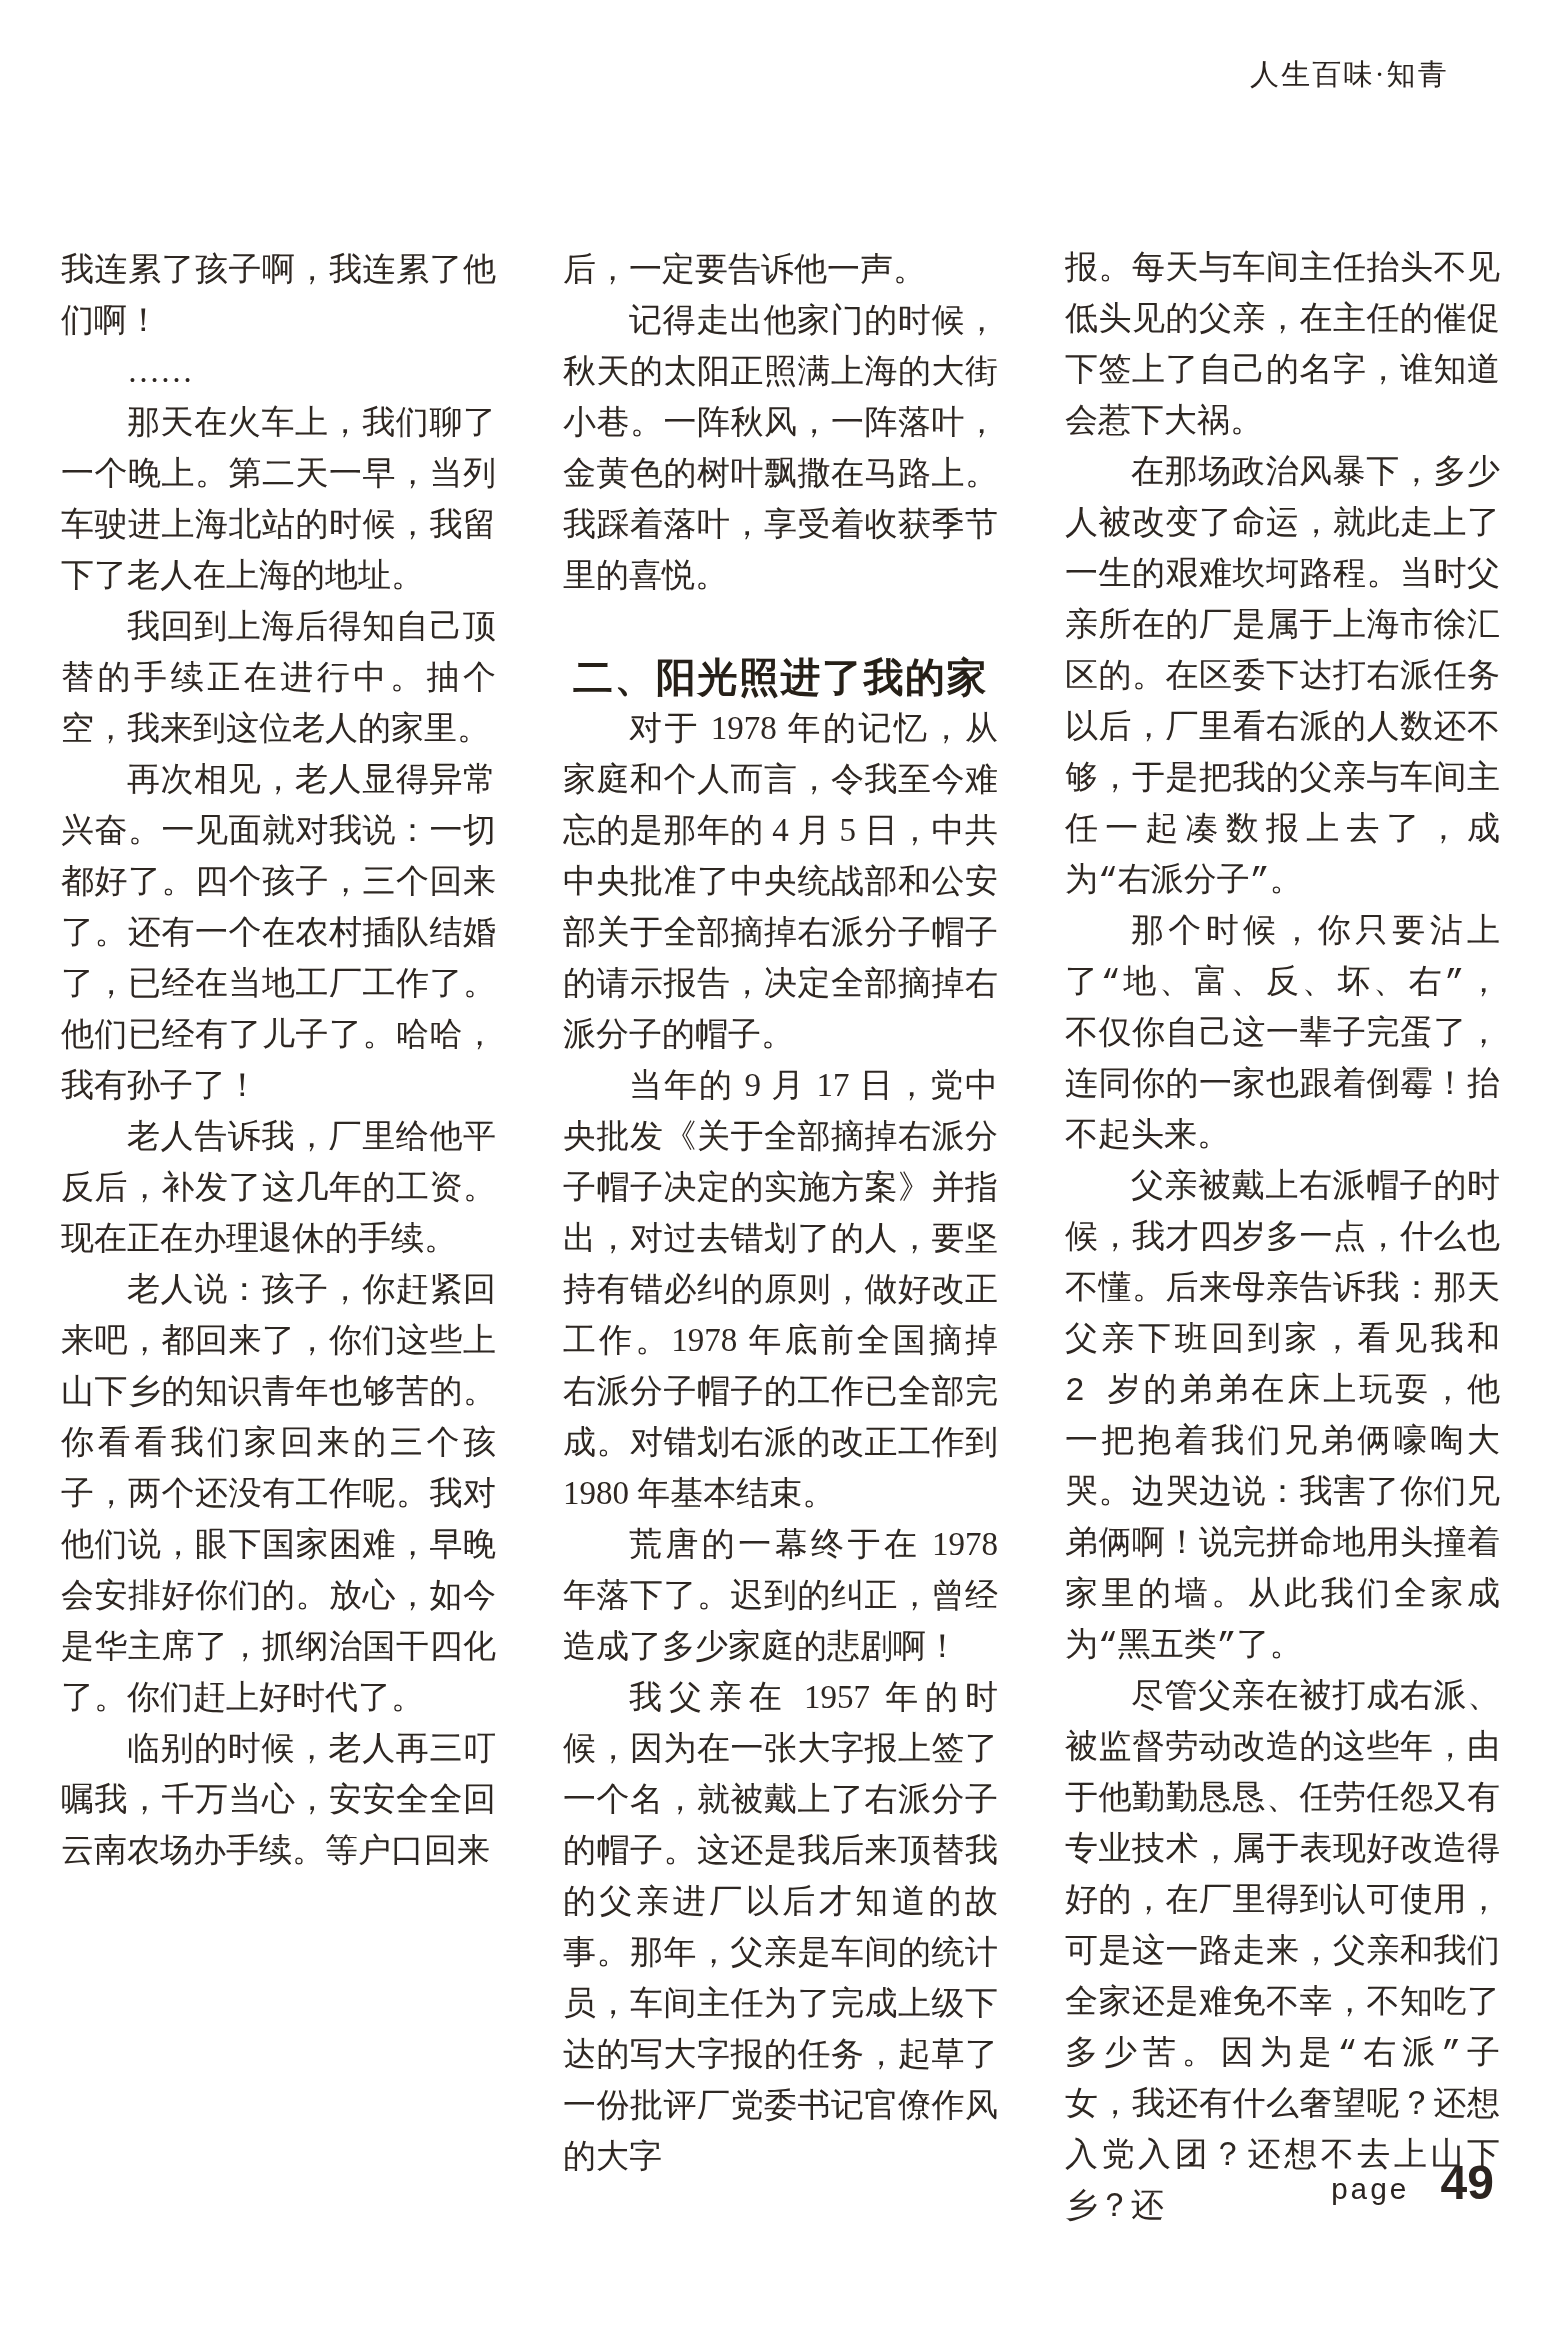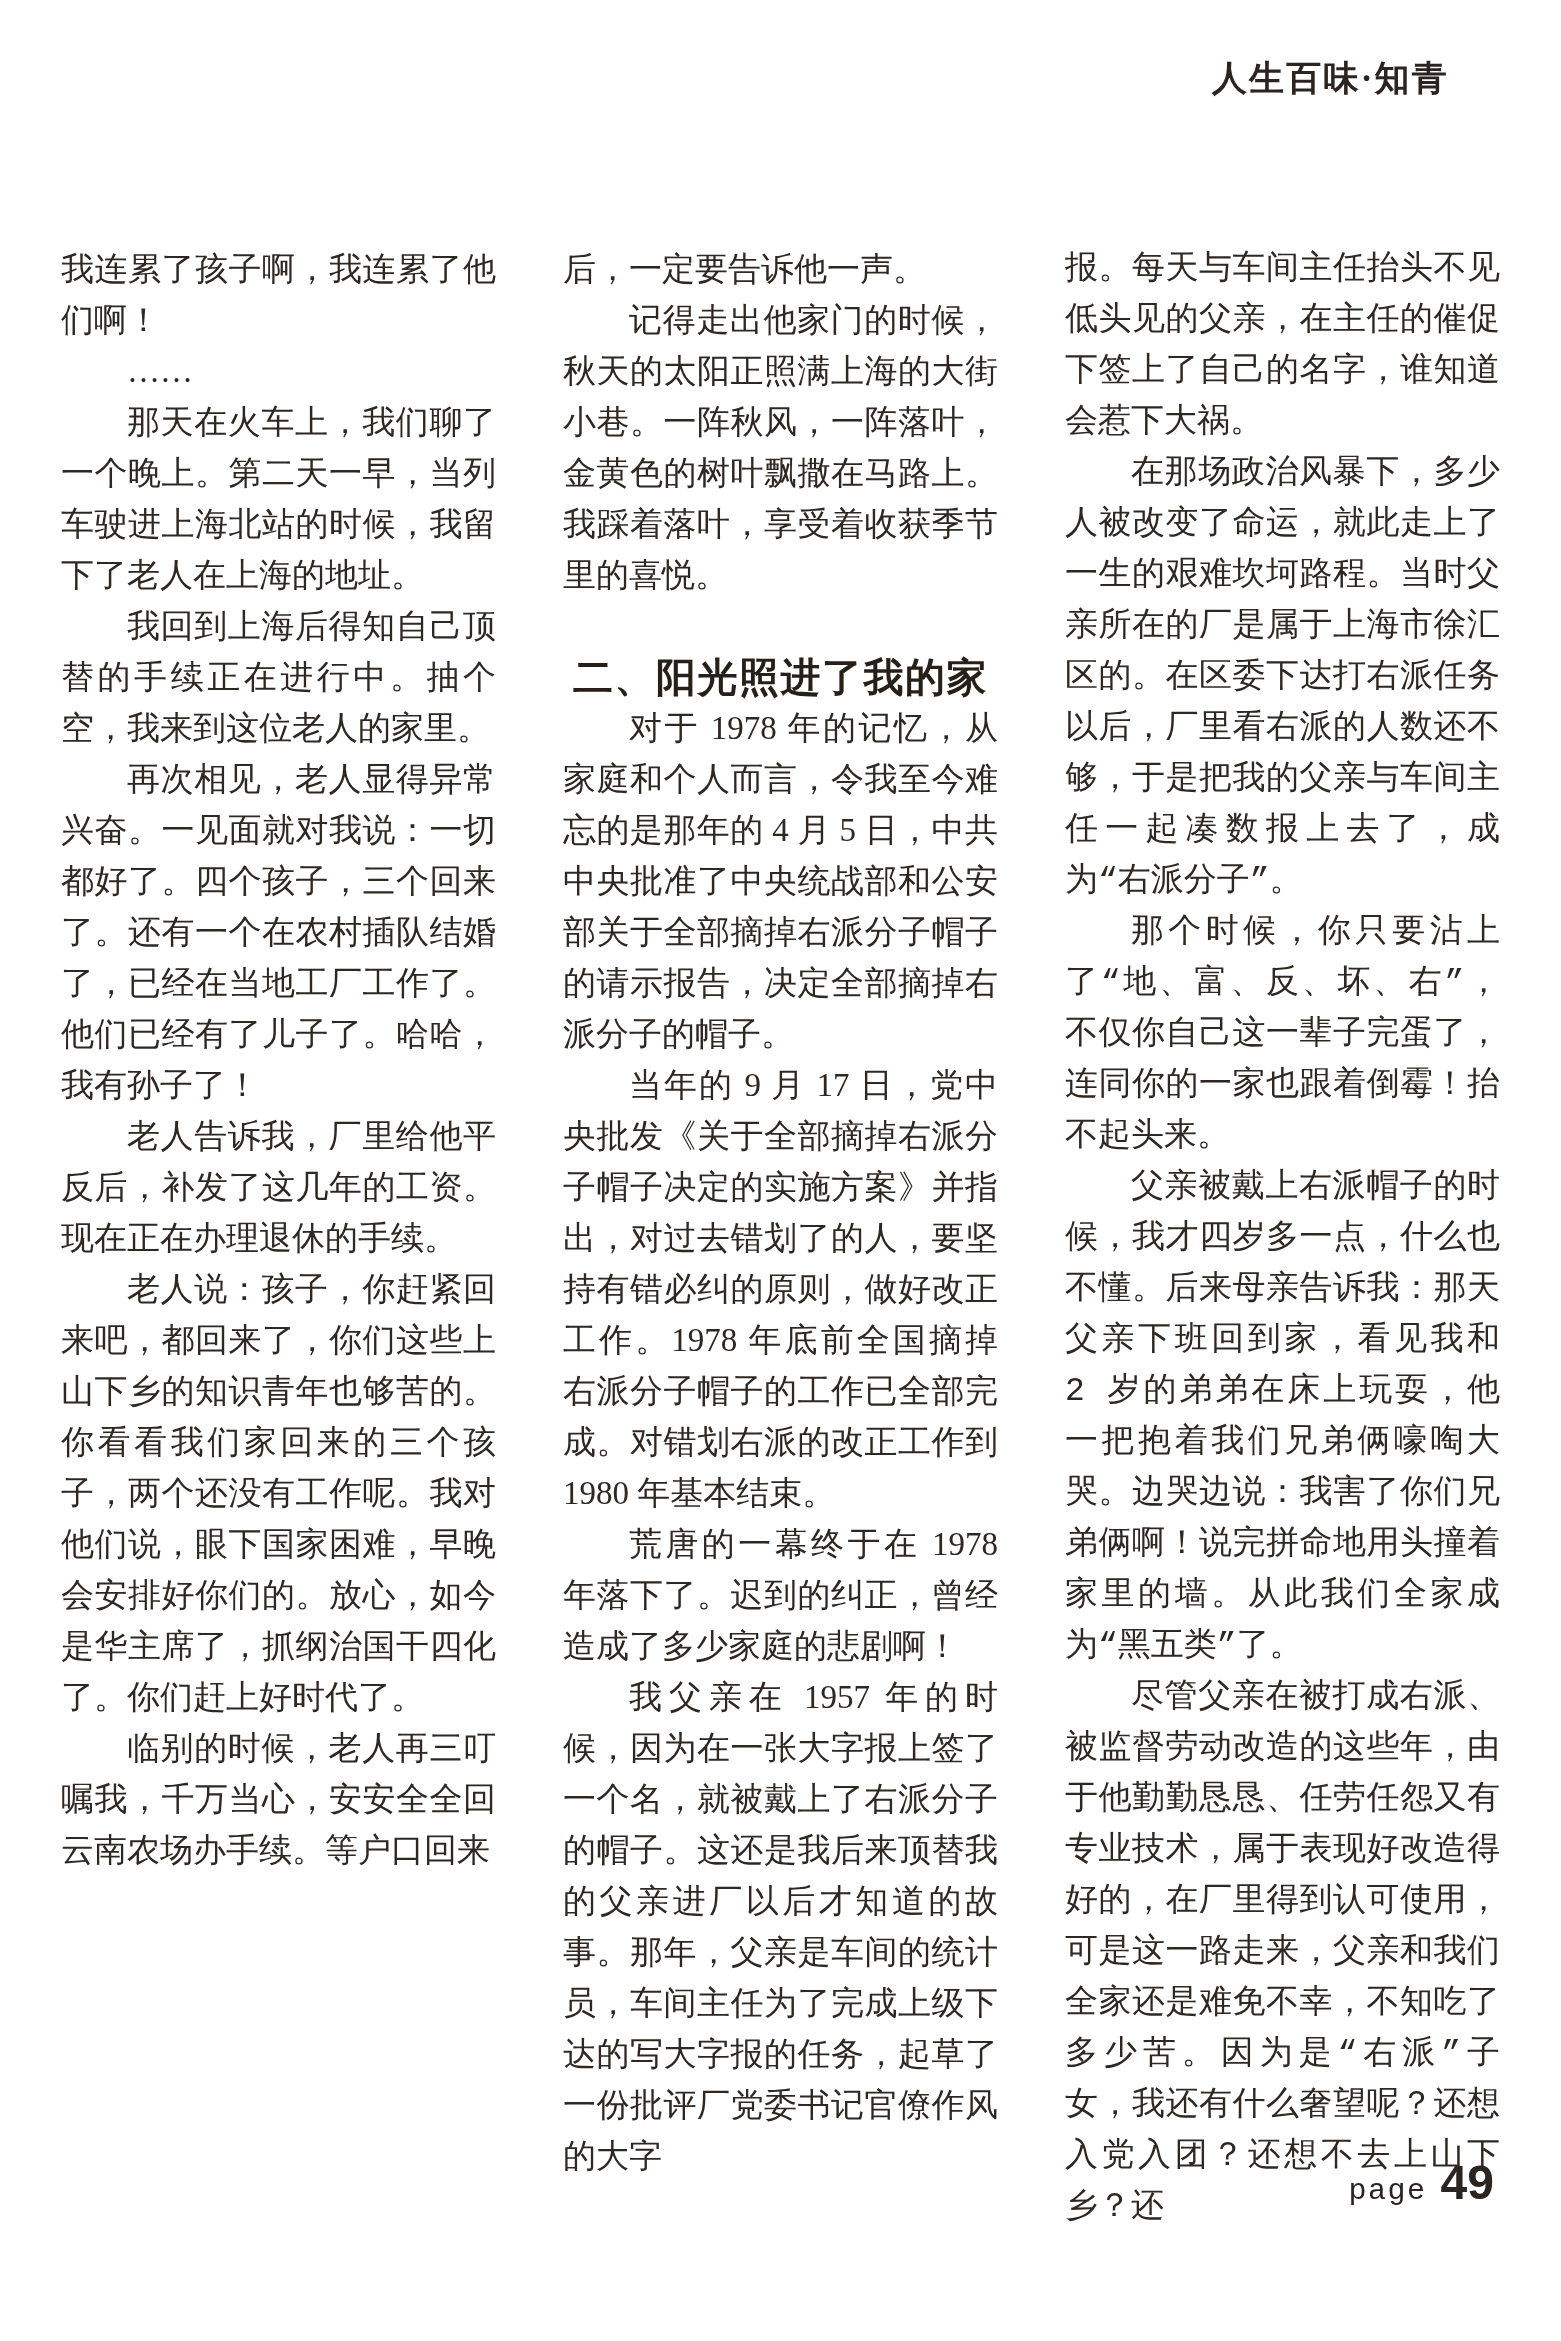--- a/index.html
+++ b/index.html
@@ -12,22 +12,22 @@
     height: 2342px;
     position: relative;
     overflow: hidden;
     font-family: "Liberation Serif", serif;
     color: #2e2722;
   }
   .page-header {
     position: absolute;
     top: 55px;
     right: 112px;
-    font-size: 35px;
-    font-weight: bold;
+    font-size: 29px;
+    font-weight: normal;
     letter-spacing: 2.2px;
     color: #2b2420;
     white-space: nowrap;
   }
   .column {
     position: absolute;
     top: 244px;
     width: 435px;
     font-size: 33px;
     line-height: 51px;
@@ -52,21 +52,21 @@
     text-align: center;
     letter-spacing: 1.5px;
     color: #262018;
   }
   .page-footer {
     position: absolute;
     top: 2155px;
     right: 67px;
     display: flex;
     align-items: baseline;
-    gap: 14px;
+    gap: 32px;
     color: #2b2420;
   }
   .page-footer .footer-label {
     font-family: "Liberation Mono", monospace;
     font-size: 30px;
     letter-spacing: 1.5px;
   }
   .page-footer .footer-number {
     font-family: "Liberation Sans", sans-serif;
     font-size: 48px;

